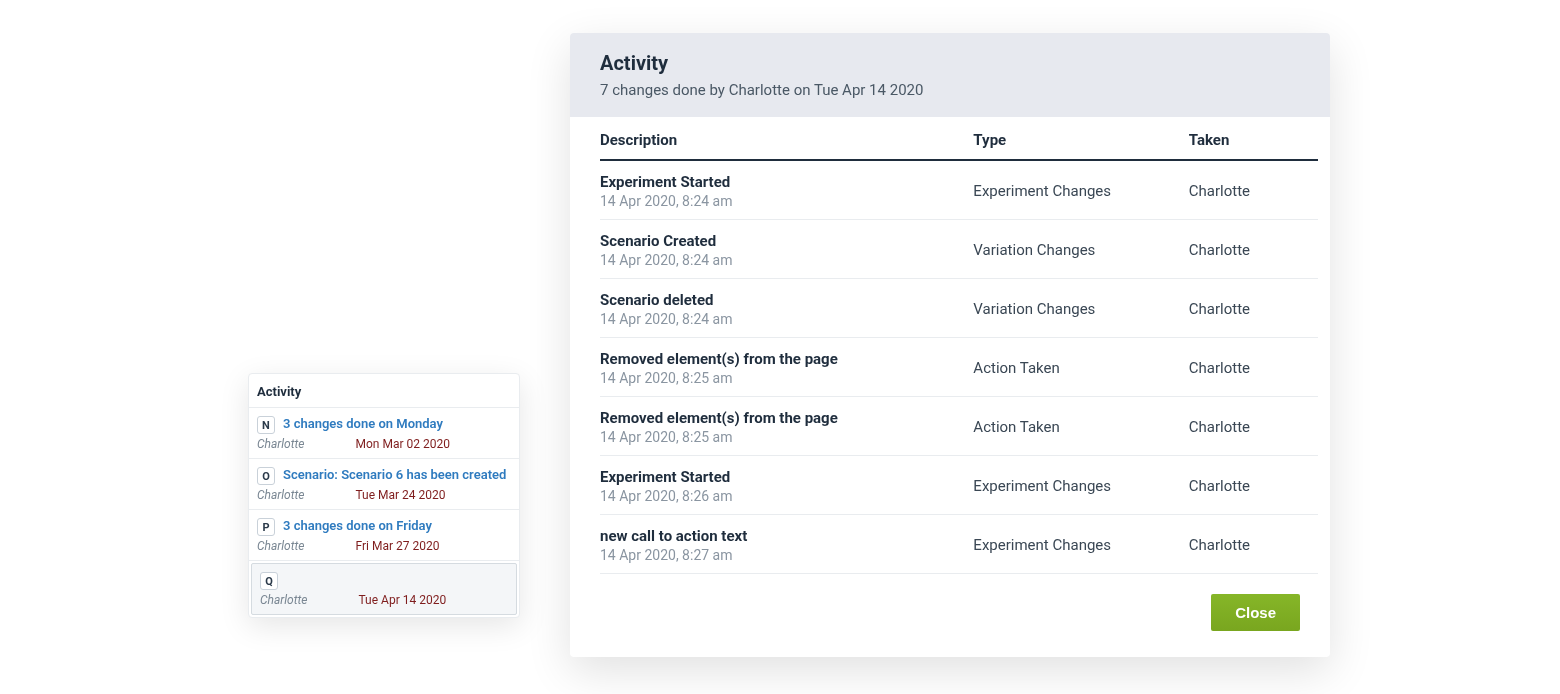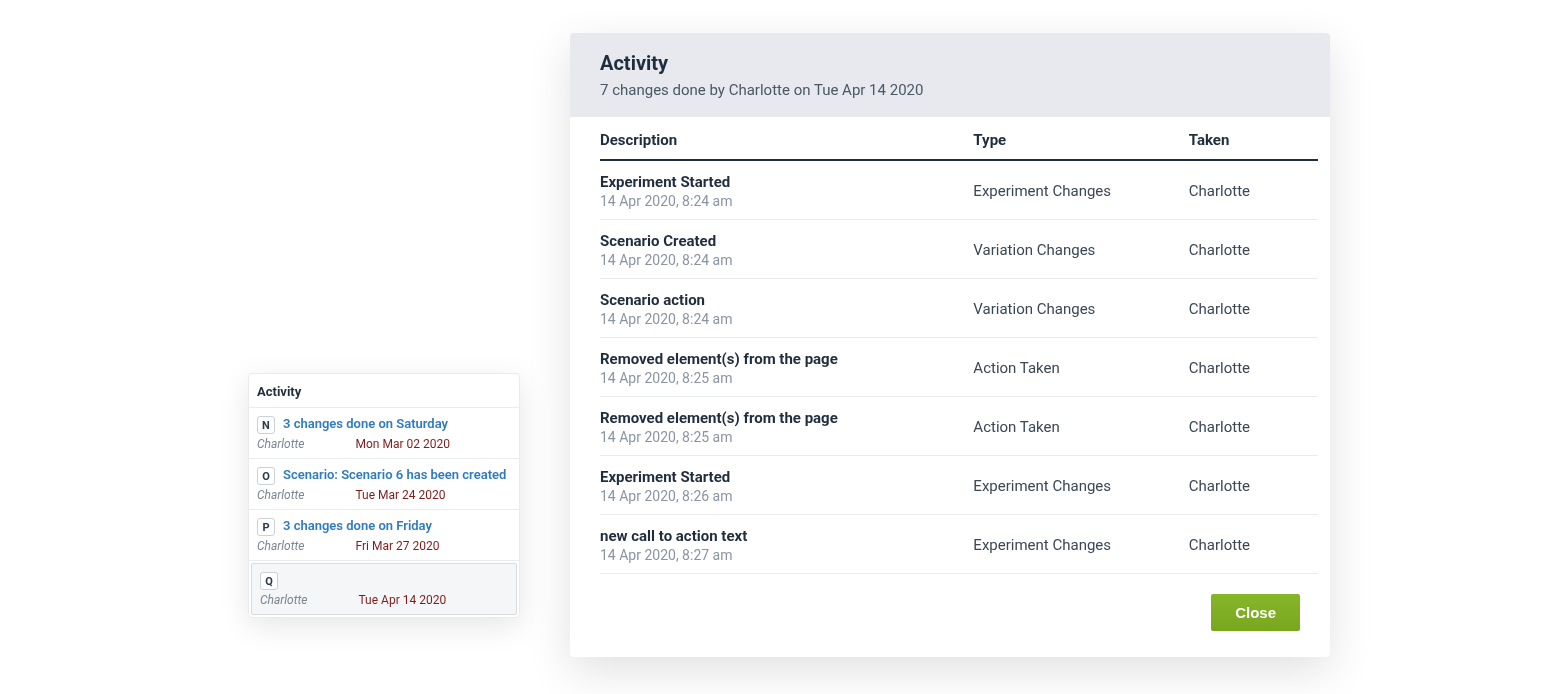--- a/index.html
+++ b/index.html
@@ -160,21 +160,21 @@
 </head>
 <body>
 
 <div class="activity-card">
   <div class="activity-card-header">Activity</div>
   <div class="activity-list">
 
     <div class="activity-item">
       <div class="activity-item-top">
         <span class="activity-badge">N</span>
-        <span class="activity-title">3 changes done on Saturday</span>
+        <span class="activity-title">3 changes done on Monday</span>
       </div>
       <div class="activity-meta">
         <span class="activity-meta-user">Charlotte</span>
         <span class="activity-meta-date">Mon Mar 02 2020</span>
       </div>
     </div>
 
     <div class="activity-item">
       <div class="activity-item-top">
         <span class="activity-badge">O</span>
@@ -236,21 +236,21 @@
         <tr>
           <td class="col-desc">
             <div class="desc-title">Scenario Created</div>
             <div class="desc-time">14 Apr 2020, 8:24 am</div>
           </td>
           <td class="col-type">Variation Changes</td>
           <td class="col-user">Charlotte</td>
         </tr>
         <tr>
           <td class="col-desc">
-            <div class="desc-title">Scenario action</div>
+            <div class="desc-title">Scenario deleted</div>
             <div class="desc-time">14 Apr 2020, 8:24 am</div>
           </td>
           <td class="col-type">Variation Changes</td>
           <td class="col-user">Charlotte</td>
         </tr>
         <tr>
           <td class="col-desc">
             <div class="desc-title">Removed element(s) from the page</div>
             <div class="desc-time">14 Apr 2020, 8:25 am</div>
           </td>

